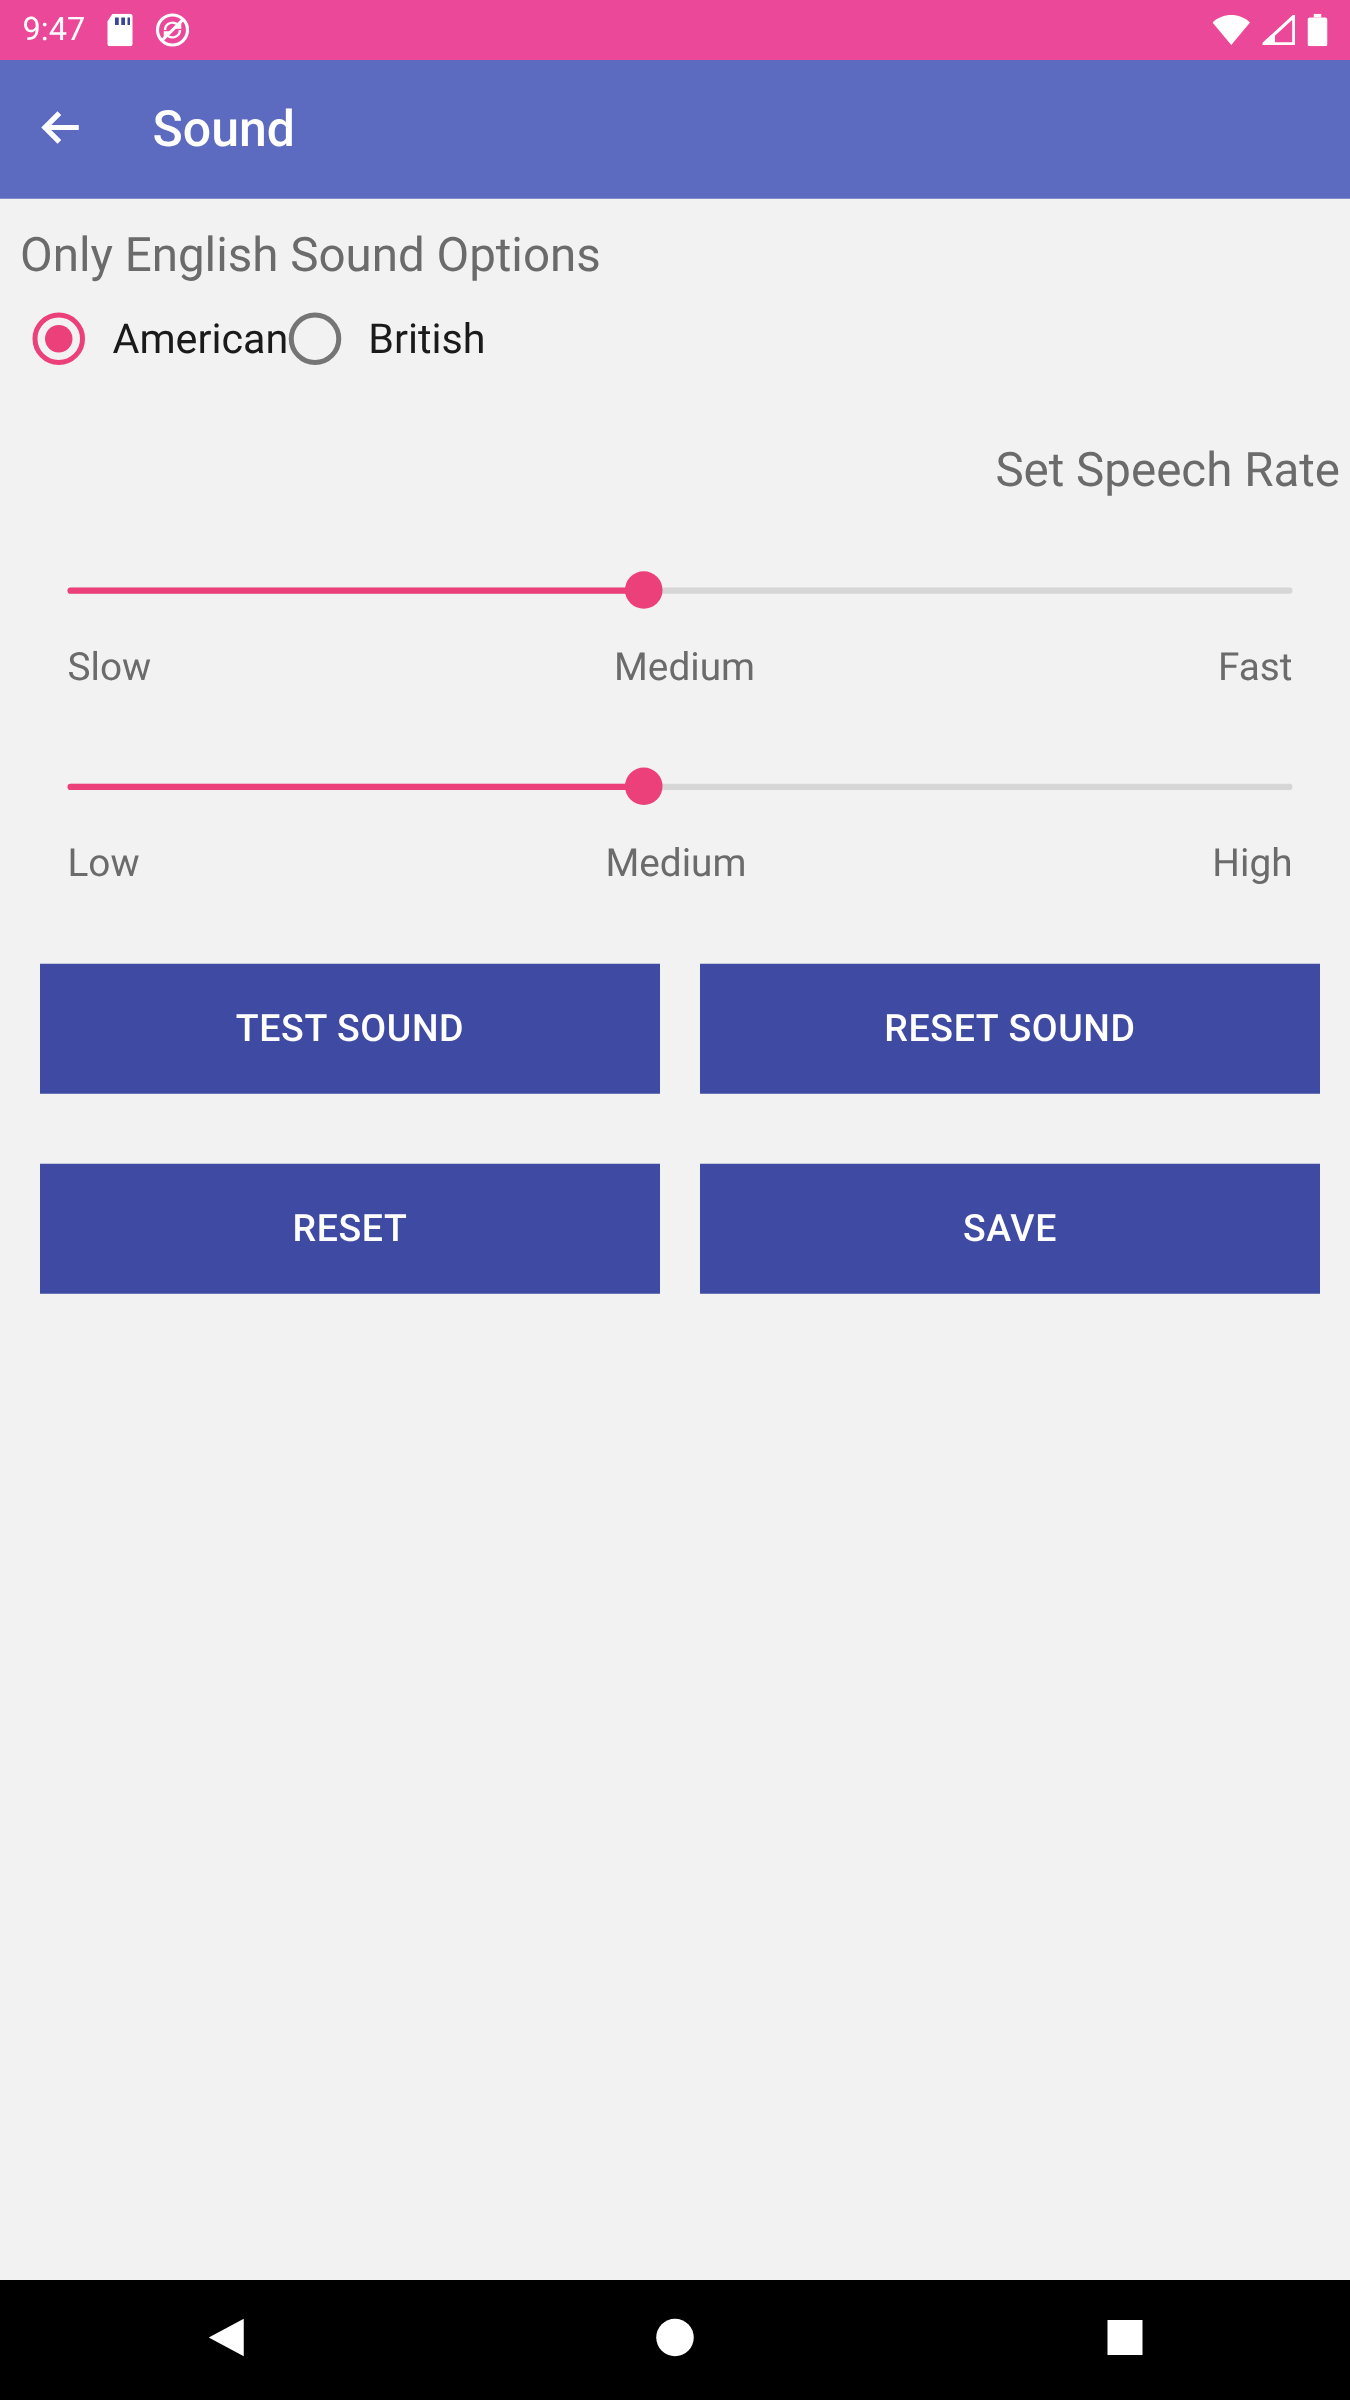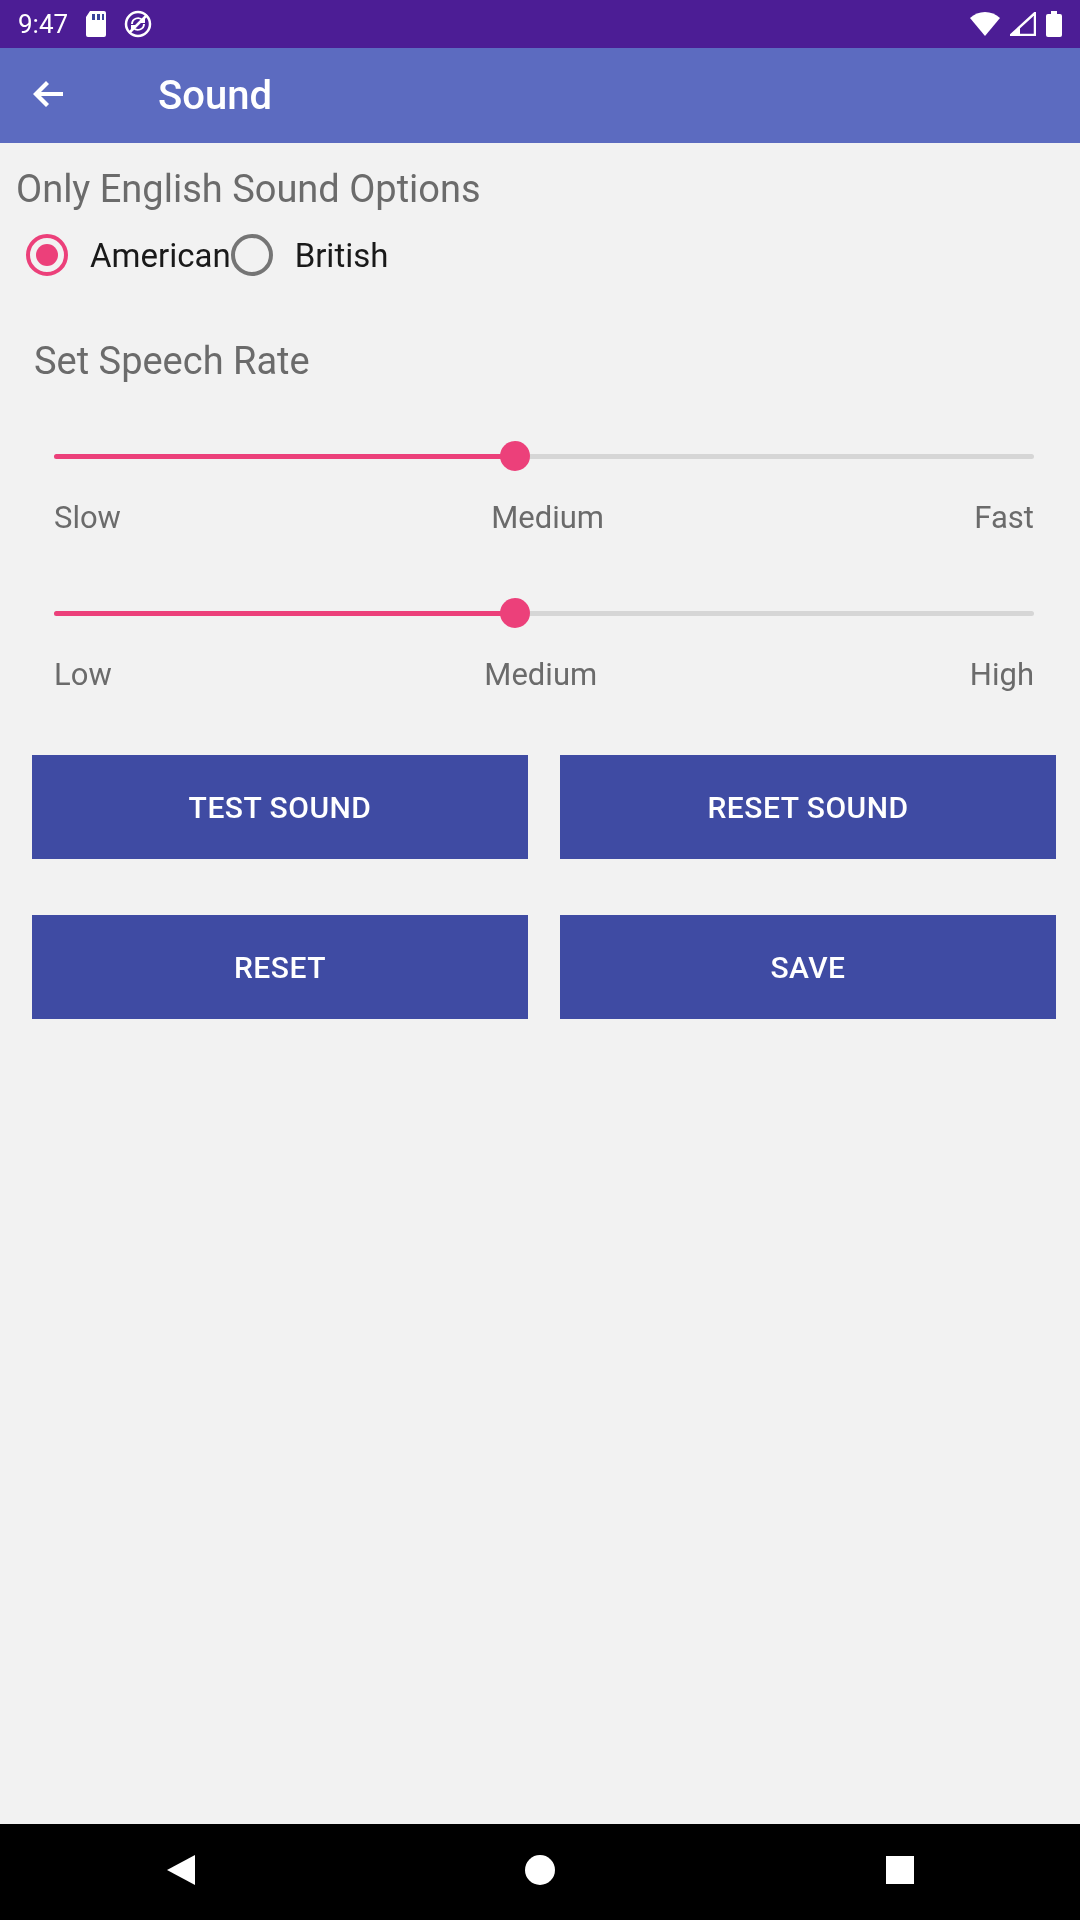--- a/index.html
+++ b/index.html
@@ -1,52 +1,51 @@
 <!DOCTYPE html>
 <html><head>
   <meta charset="utf-8">
   <style>
     * { margin: 0; padding: 0; box-sizing: border-box; font-family: Roboto, -apple-system, sans-serif; }
     html, body { width: 1080px; height: 1920px; background: #f2f2f2; overflow: hidden; }
 
     .status-bar {
       height: 48px;
-      background: #4c1d95;
+      background: #ec4899;
       display: flex;
       align-items: center;
       justify-content: space-between;
       padding: 0 18px;
       color: #fff;
     }
     .status-left { display: flex; align-items: center; gap: 16px; }
     .status-right { display: flex; align-items: center; gap: 10px; }
     .status-time { font-size: 26px; font-weight: 400; }
     .status-icon { display: inline-flex; }
 
     .app-bar {
-      height: 95px;
+      height: 111px;
       background: #5c6bc0;
       display: flex;
       align-items: center;
       padding: 0 24px;
       color: #fff;
-      gap: 36px;
     }
     .back-btn { width: 50px; height: 50px; display:flex; align-items:center; justify-content:center; margin-right: 48px; }
     .app-title { font-size: 40px; font-weight: 500; color:#fff; }
 
     .content { padding: 16px 8px 0 16px; }
 
     .section-title {
       font-size: 38px;
       color: #6b6b6b;
       font-weight: 400;
       margin: 8px 0 18px 0;
     }
-    .section-title.inner { margin-left: 18px; }
+    .section-title.inner { margin-left: 18px; text-align: right; }
 
     .radio-group { display:flex; flex-direction:row; padding-left: 10px; margin-bottom: 58px; }
     .radio-item { display:flex; align-items:center; gap: 22px; height:52px; }
     .radio-outer {
       width: 42px; height: 42px; border-radius: 50%;
       border: 4px solid #757575;
       display:flex; align-items:center; justify-content:center;
     }
     .radio-outer.checked { border-color: #ec407a; }
     .radio-inner { width: 22px; height: 22px; border-radius:50%; background:#ec407a; display:none; }

